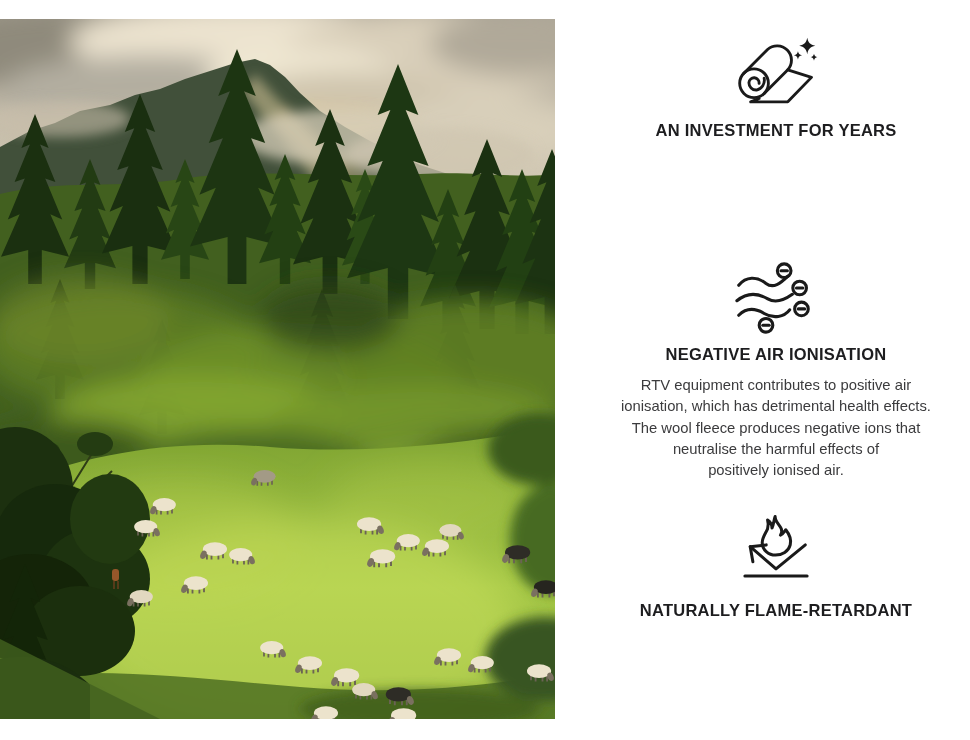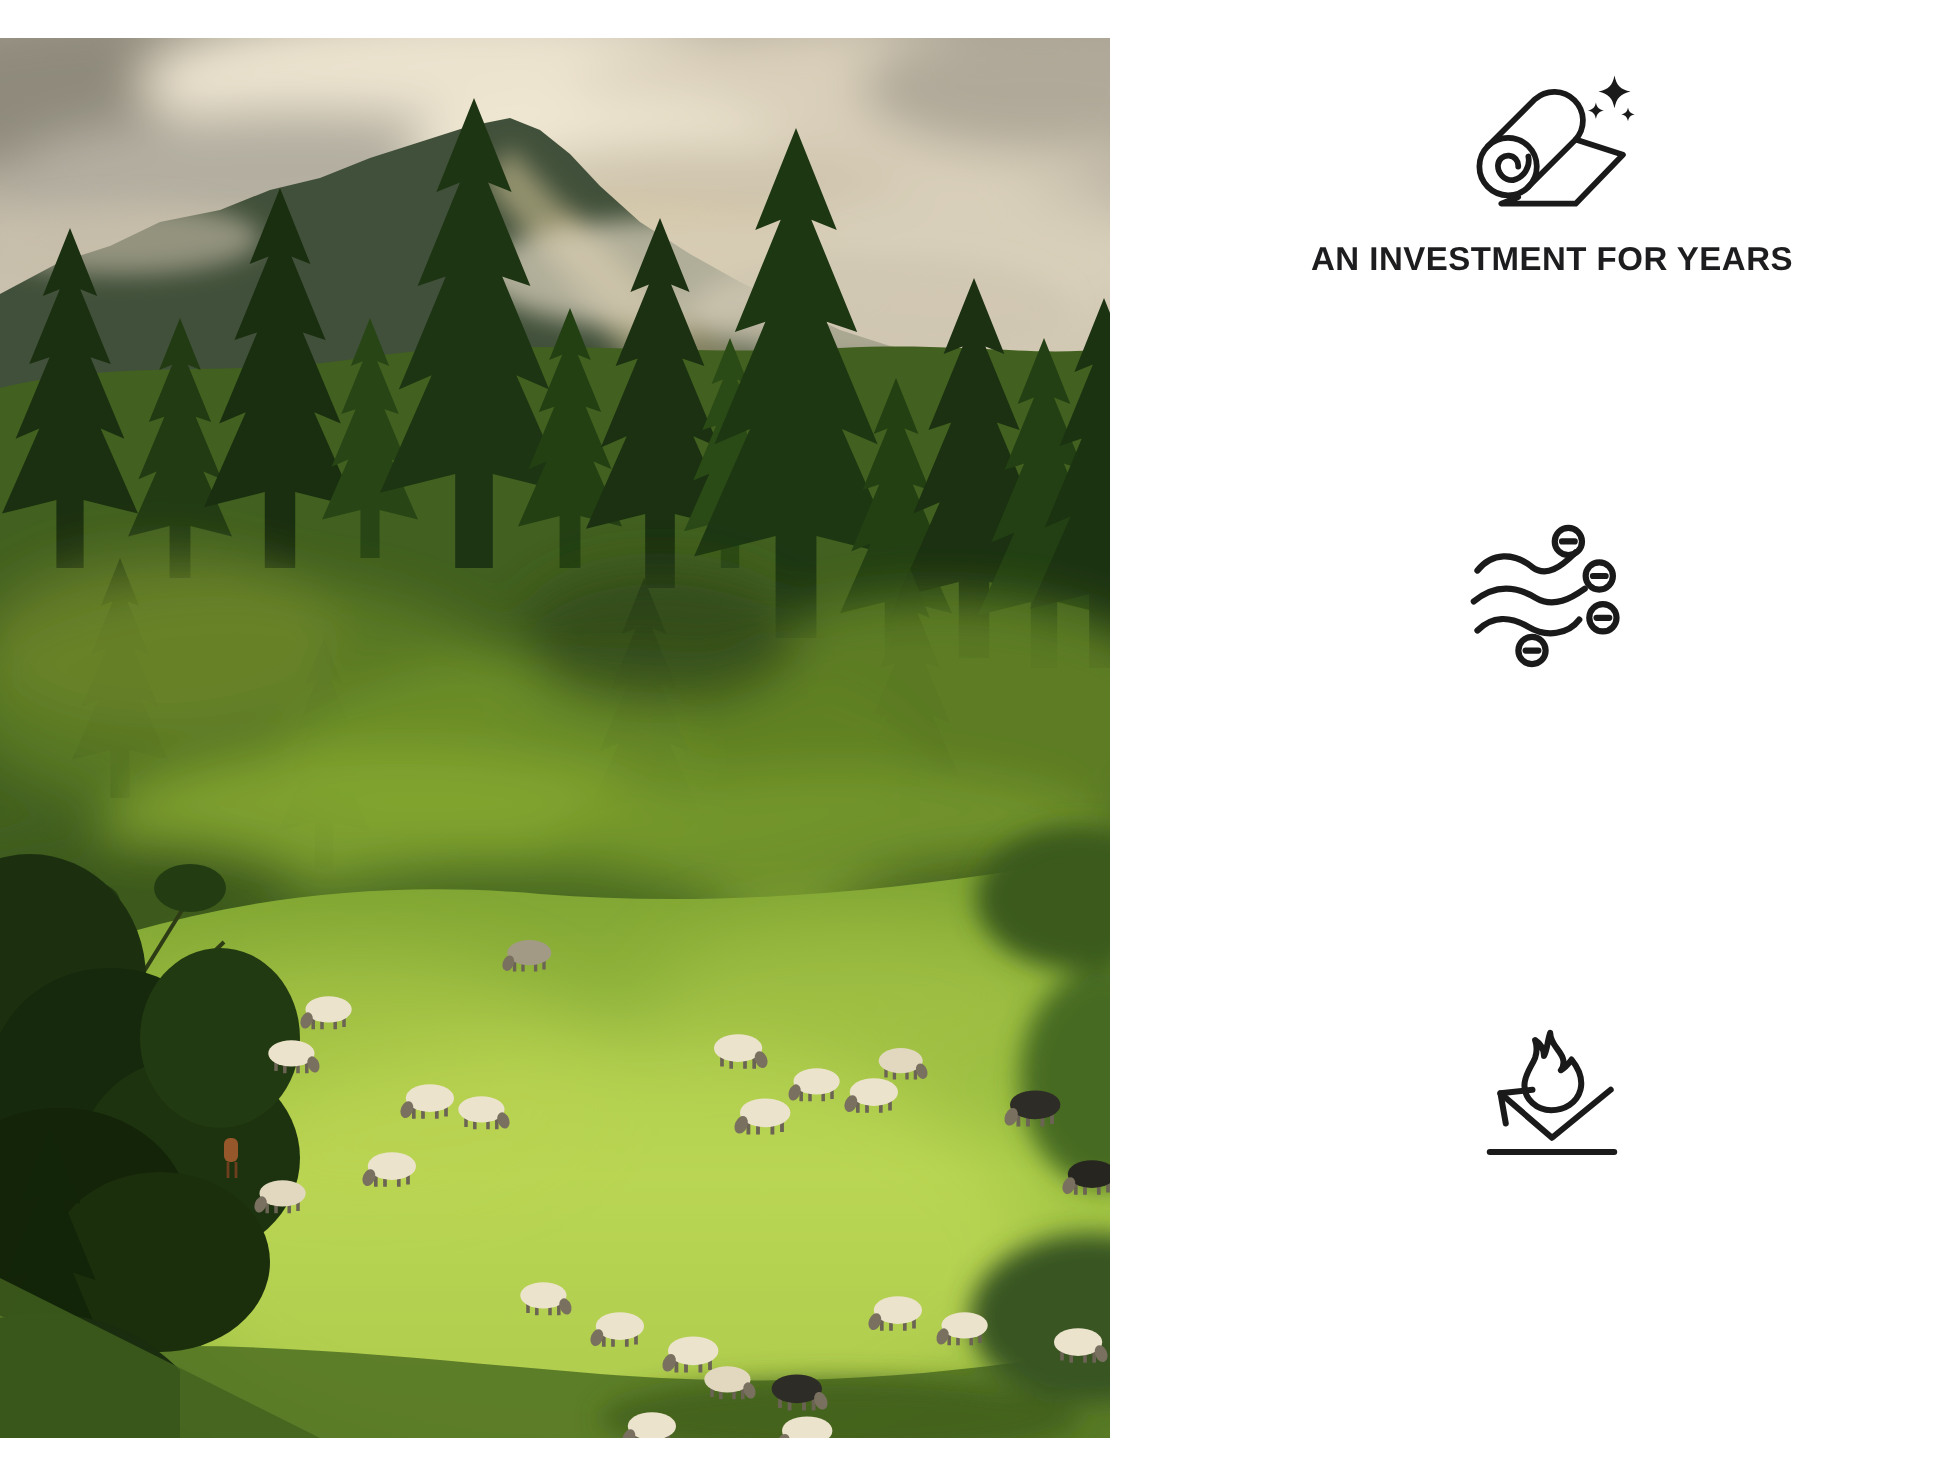--- a/index.html
+++ b/index.html
@@ -206,26 +206,33 @@
         <circle class="licon" cx="64" cy="11" r="7.5"></circle>
         <path class="licon" d="M60.5 11 L67.5 11"></path>
         <circle class="licon" cx="81" cy="30" r="7.5"></circle>
         <path class="licon" d="M77.5 30 L84.5 30"></path>
         <circle class="licon" cx="83" cy="53" r="7.5"></circle>
         <path class="licon" d="M79.5 53 L86.5 53"></path>
         <circle class="licon" cx="44" cy="71" r="7.5"></circle>
         <path class="licon" d="M40.5 71 L47.5 71"></path>
       </svg>
     </span>
+    <h3>NEGATIVE AIR IONISATION</h3>
+    <p>RTV equipment contributes to positive air
+ionisation, which has detrimental health effects.
+The wool fleece produces negative ions that
+neutralise the harmful effects of
+positively ionised air.</p>
   </section>
 
   <section class="feature f3">
     <span class="icon">
       <svg width="98" height="80" viewBox="0 0 110 90">
         <path class="licon" d="M54 5 C54 11 59 14 61 19 C62 22 61.5 24 60 26 C63 24.5 64.5 22 66 20 C70 25 72.5 31 71 37 C69 44.5 62 48.5 54.5 48.5 C46.5 48.5 39.5 42.5 39.5 34.5 C39.5 28.5 43.5 24 45.5 19 C46.5 16 46.5 12 45.5 9 C48.5 11 50.5 14 50.5 18 C52.5 14 52.5 9 54 5 Z"></path>
         <path class="licon" d="M88 37 L55 64 L26 39"></path>
         <path class="licon" d="M44 37 L26 39 L29 56"></path>
         <path class="licon" d="M20 72 L90 72"></path>
       </svg>
     </span>
+    <h3>NATURALLY FLAME-RETARDANT</h3>
   </section>
 
 </div>
 
 </body></html>

